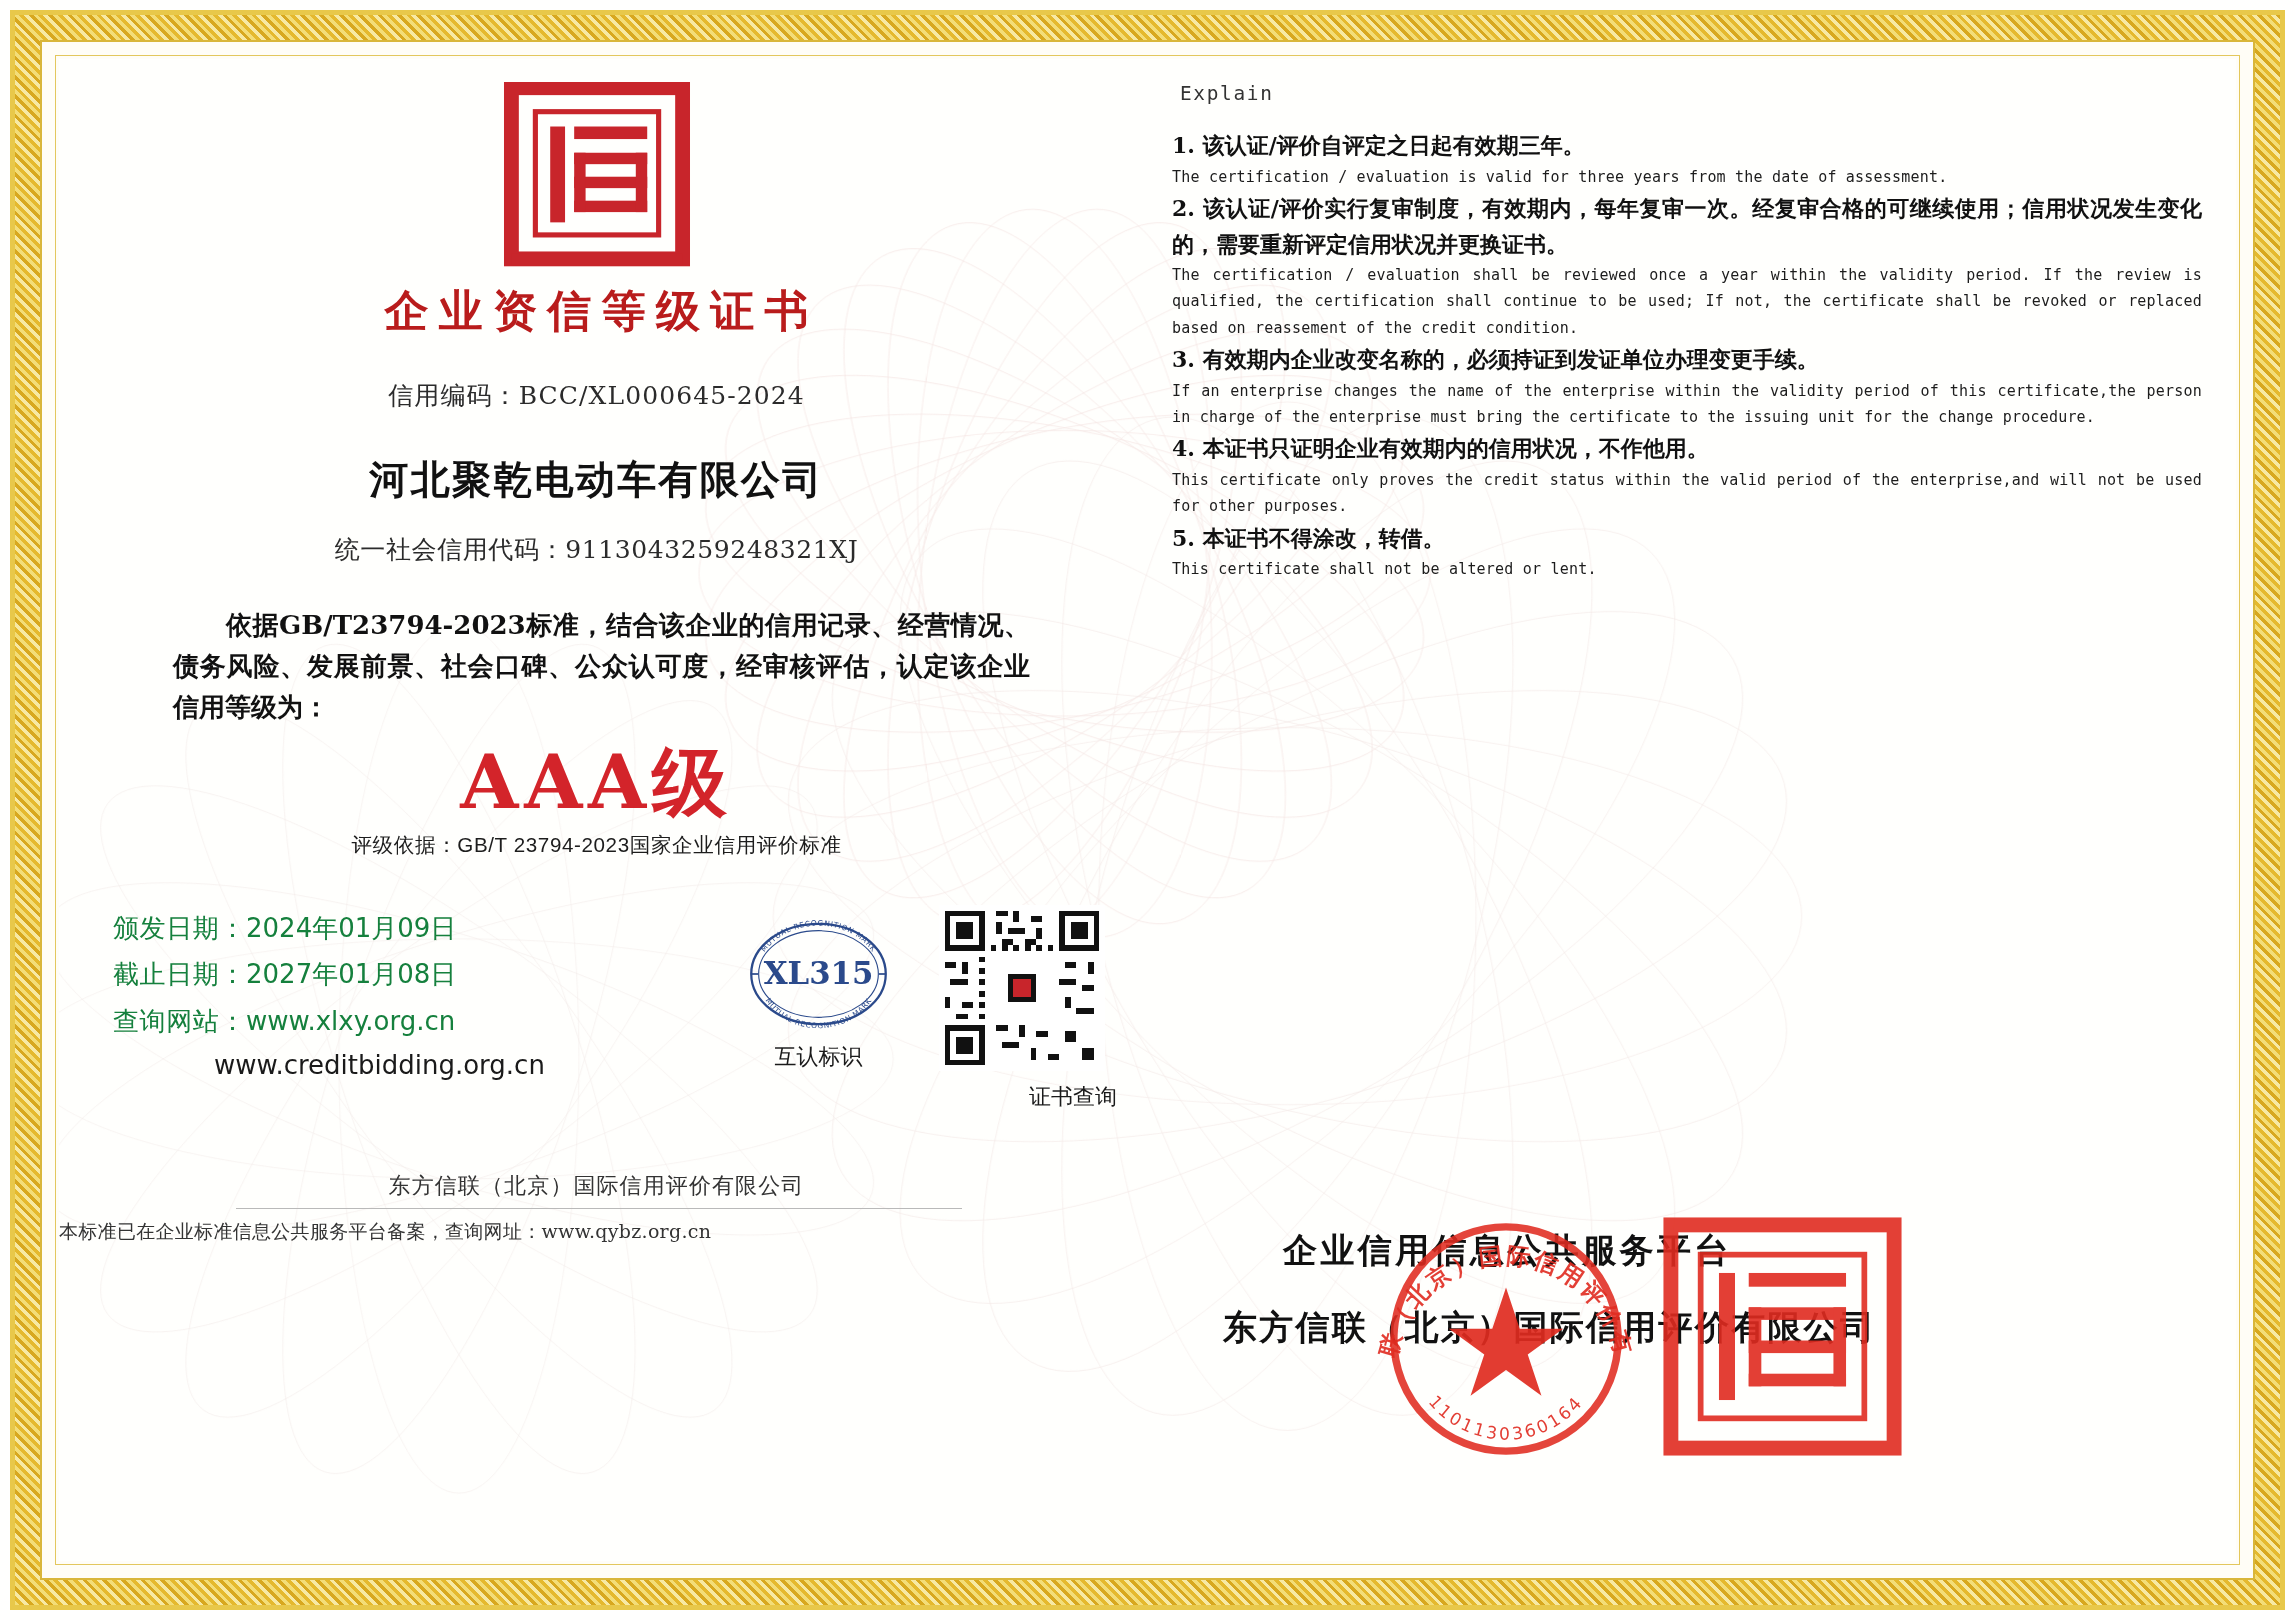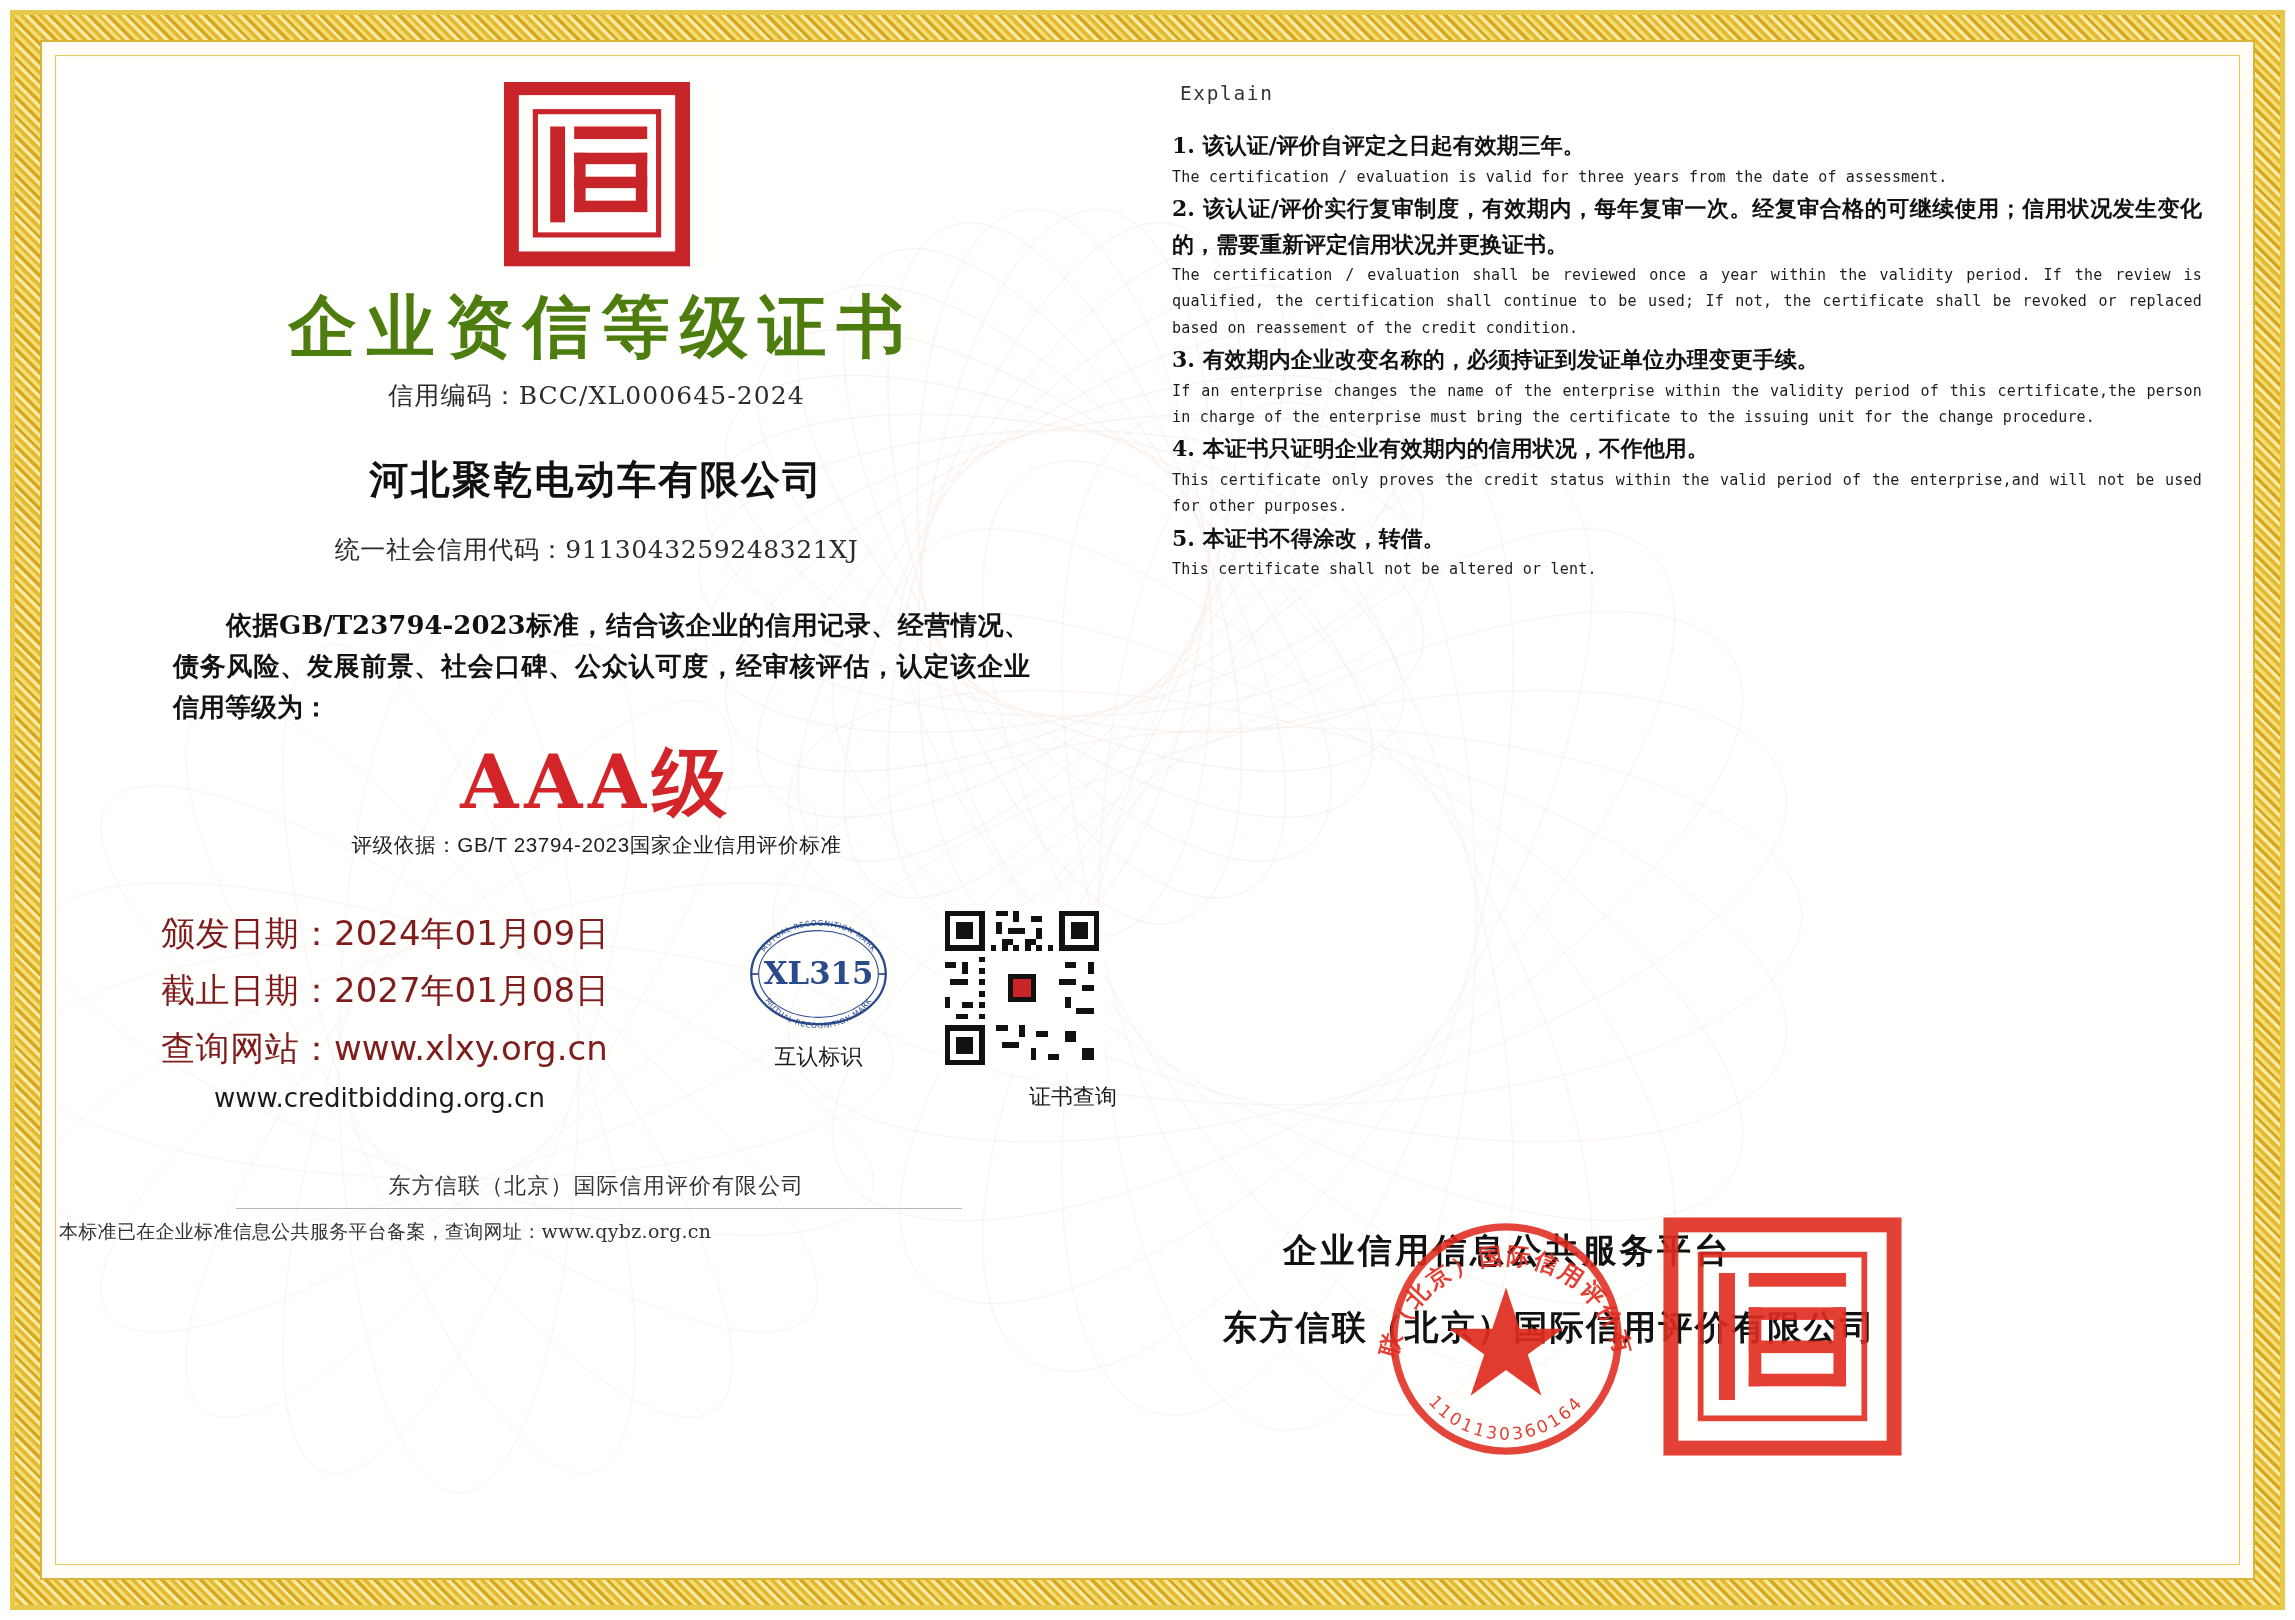--- a/index.html
+++ b/index.html
@@ -93,24 +93,24 @@
   }
 
   
   .main-title {
     position: absolute;
     top: 223px;
     left: 0;
     width: 100%;
     text-align: center;
     font-family: "DejaVu Serif", "Liberation Serif", serif;
-    font-size: 68px;
+    font-size: 44px;
     font-weight: bold;
     letter-spacing: 10.3px;
-    color: #4d7c0f;
+    color: #b91c1c;
     text-indent: 10.3px;
   }
 
   .credit-code-line {
     position: absolute;
     top: 320px;
     left: 0;
     width: 100%;
     text-align: center;
     font-family: "DejaVu Serif", "Liberation Serif", serif;
@@ -188,23 +188,22 @@
     position: absolute;
     top: 852px;
     left: 54px;
     width: 572px;
     font-family: "DejaVu Sans", "Liberation Sans", sans-serif;
   }
   .info-row {
     display: flex;
     align-items: baseline;
     margin-bottom: 11.4px;
-    font-size: 34px;
-    color: #7f1d1d;
-    margin-left: 48px;
+    font-size: 26px;
+    color: #15803d;
   }
   .info-label {
     letter-spacing: 0.6px;
     white-space: nowrap;
   }
   .info-value {
     letter-spacing: 0px;
     white-space: nowrap;
   }
   .info-sub {

